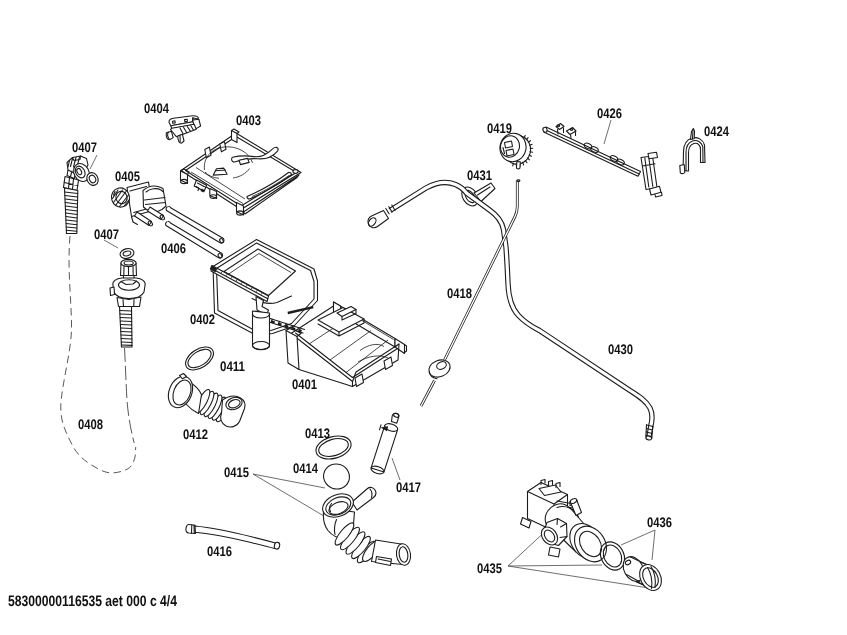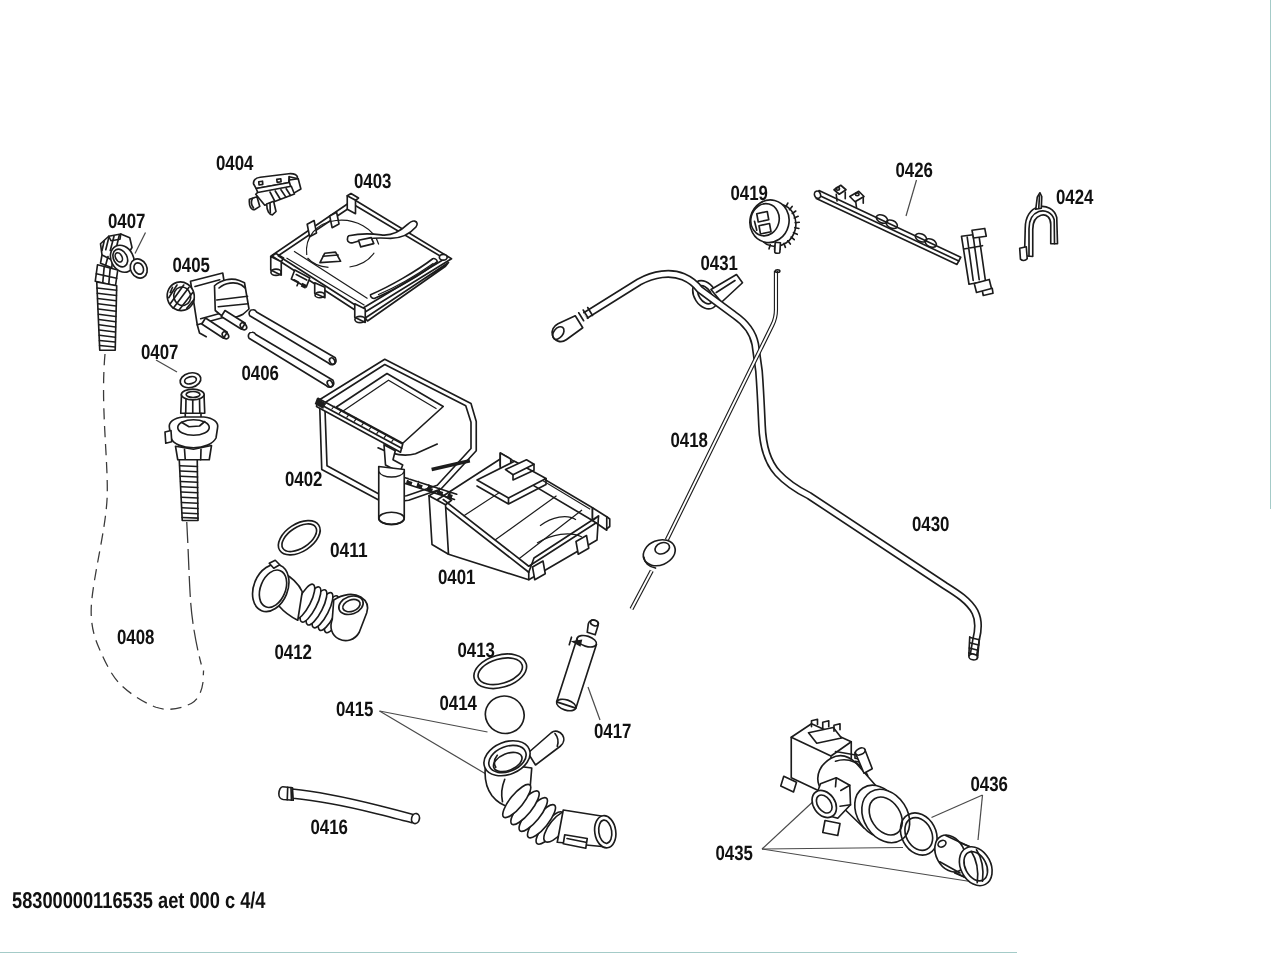--- a/index.html
+++ b/index.html
@@ -1,16 +1,16 @@
 <!DOCTYPE html>
 <html><head>
 <meta charset="utf-8">
 <style>
 html,body{margin:0;padding:0;background:#fff;}
-#wrap{width:847px;height:635px;position:relative;background:#0f766e;overflow:hidden;transform:translateZ(0);}
+#wrap{width:847px;height:635px;position:relative;background:#bef264;overflow:hidden;transform:translateZ(0);}
 .s{stroke:#1c1c1c;stroke-width:1.1;fill:none;stroke-linejoin:round;stroke-linecap:round}
 .sw{stroke:#1c1c1c;stroke-width:1.1;fill:#fff;stroke-linejoin:round;stroke-linecap:round}
 .th{stroke:#1c1c1c;stroke-width:0.8;fill:none}
 .ld{stroke:#4a4a4a;stroke-width:0.8;fill:none}
 text{font-family:"Liberation Sans",sans-serif;font-weight:bold;font-size:13.8px;fill:#111;text-rendering:geometricPrecision;}
 </style>
 </head>
 <body>
 <div id="wrap">
 <svg width="847" height="635" viewBox="0 0 847 635">

